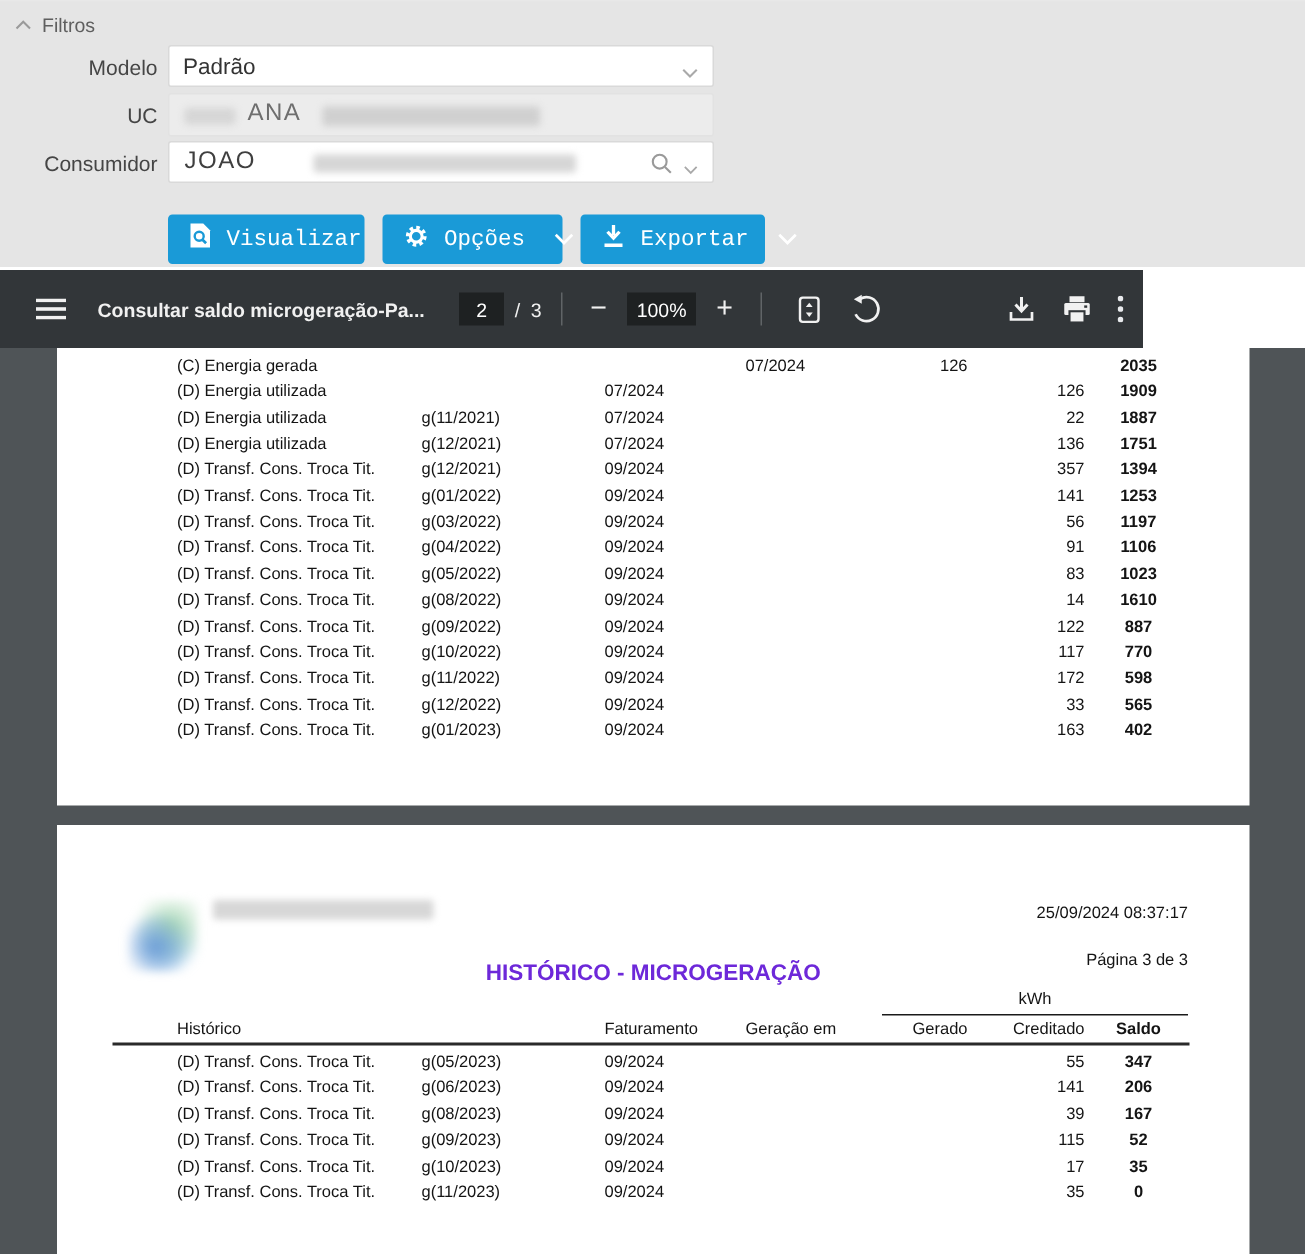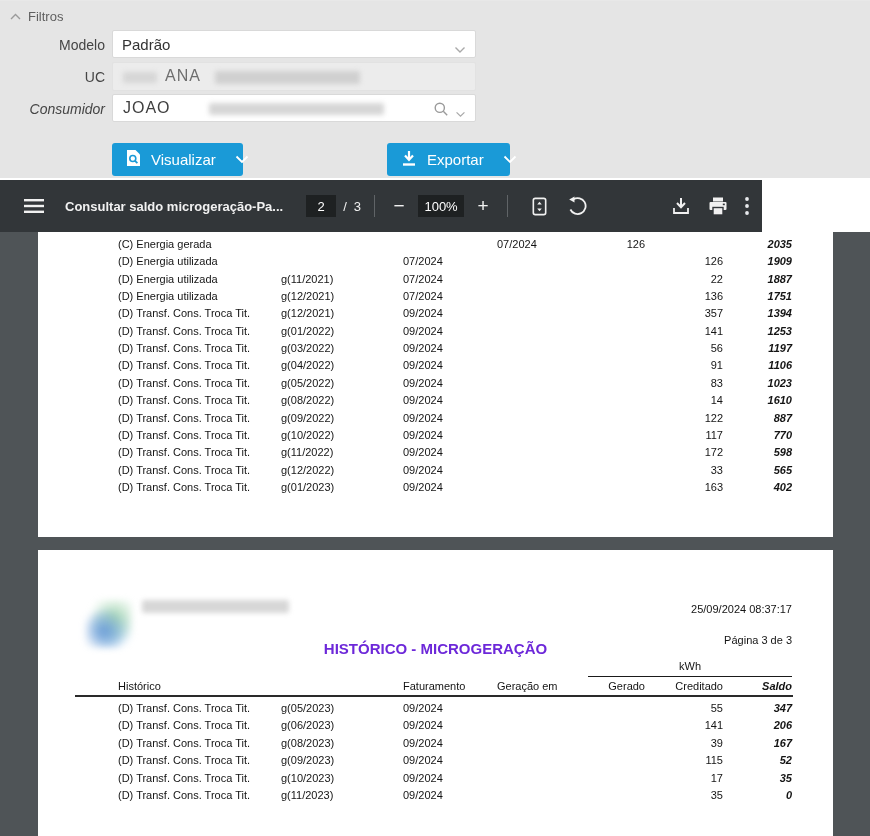--- a/index.html
+++ b/index.html
@@ -40,21 +40,21 @@
   .cons-name { position:absolute; left:10px; top:4px; font-size:16px; color:#3f3f3f; letter-spacing:1px; }
   .cons-r { position:absolute; left:96px; top:8px; width:175px; height:12px; }
   .cons-search { position:absolute; right:26px; top:6px; }
 
   
   .btn {
     position:absolute; top:142px; height:33px;
     background:#1a9ad7; border-radius:3px; color:#fff;
     display:flex; align-items:center; cursor:pointer;
   }
-  .btn .main { display:flex; align-items:center; gap:10px; padding:0 10px 0 14px; font-size:15px; }
+  .btn .main { display:flex; align-items:center; gap:10px; padding:0 10px 0 14px; font-size:15px;font-family:Liberation Mono, monospace; }
   .btn .divider { width:1px; height:21px; background:rgba(255,255,255,0.45); }
   .btn .chev { padding:0 11px 0 9px; display:flex; align-items:center; }
   .btn-visualizar { left:112px; width:131px; }
   .btn-opcoes    { left:255px; width:120px; }
   .btn-exportar  { left:387px; width:123px; }
 
   
   .pdf-toolbar {
     position:absolute; top:180px; left:0; width:762px; height:52px;
     background:#323639; color:#f1f1f1;
@@ -87,21 +87,21 @@
   .page3 { top:318px; height:286px; }
 
   .prow { position:absolute; left:0; width:761px; height:13px; font-size:11px; color:#141414; line-height:13px; }
   .pc { position:absolute; white-space:nowrap; }
   .c1 { left:80px; }
   .c2 { left:243px; }
   .c3 { left:365px; }
   .c4 { left:459px; }
   .c5 { left:540px; width:67px; text-align:right; }
   .c6 { left:618px; width:67px; text-align:right; }
-  .c7 { left:688px; width:66px; text-align:right; font-weight:bold;font-style:italic; }
+  .c7 { left:688px; width:66px; text-align:center; font-weight:bold; }
 
   .report-logo {
     position:absolute; left:47px; top:50px; width:47px; height:48px;
     background:
       radial-gradient(circle at 40% 65%, #6f9fd8 0%, rgba(111,159,216,0) 55%),
       radial-gradient(circle at 62% 38%, #a9d8b4 0%, rgba(169,216,180,0) 60%),
       radial-gradient(circle at 55% 60%, #8fc3e8 0%, rgba(143,195,232,0) 60%);
     filter:blur(3px);
   }
   .company-redact { position:absolute; left:104px; top:50px; width:147px; height:13px; background:#d7d7d7; border-radius:2px; filter:blur(2.5px); }
@@ -135,21 +135,21 @@
       </span>
     </div>
 
     <label class="flabel" style="top:68px;">UC</label>
     <div class="field uc" style="top:61px; height:29px;">
       <span class="redact uc-r1"></span>
       <span class="uc-name">ANA</span>
       <span class="redact uc-r2"></span>
     </div>
 
-    <label class="flabel" style="top:100px;font-style:italic;">Consumidor</label>
+    <label class="flabel" style="top:100px;">Consumidor</label>
     <div class="field" style="top:93px;">
       <span class="cons-name">JOAO</span>
       <span class="redact cons-r"></span>
       <span class="cons-search">
         <svg width="16" height="16" viewBox="0 0 16 16">
           <circle cx="6.8" cy="6.8" r="4.6" fill="none" stroke="#9a9a9a" stroke-width="1.4"></circle>
           <line x1="10.3" y1="10.3" x2="14.2" y2="14.2" stroke="#9a9a9a" stroke-width="1.4"></line>
         </svg>
       </span>
       <span class="chev-right">
@@ -171,20 +171,36 @@
         <span>Visualizar</span>
       </div>
       <div class="divider"></div>
       <div class="chev">
         <svg width="14" height="9" viewBox="0 0 14 9">
             <polyline points="1.5,1.5 7,7 12.5,1.5" fill="none" stroke="#fff" stroke-width="1.8"></polyline>
           </svg>
       </div>
     </div>
 
+    <div class="btn btn-opcoes">
+      <div class="main">
+        <span>
+          <svg width="17" height="17" viewBox="0 0 20 20">
+            <circle cx="10" cy="10" r="6.6" fill="none" stroke="#fff" stroke-width="3.1" stroke-dasharray="2.7 2.45"></circle>
+            <circle cx="10" cy="10" r="4.6" fill="none" stroke="#fff" stroke-width="2.4"></circle>
+          </svg>
+        </span>
+        <span>Opções</span>
+      </div>
+      <div class="chev">
+        <svg width="14" height="9" viewBox="0 0 14 9">
+            <polyline points="1.5,1.5 7,7 12.5,1.5" fill="none" stroke="#fff" stroke-width="1.8"></polyline>
+          </svg>
+      </div>
+    </div>
 
     <div class="btn btn-exportar">
       <div class="main">
         <span>
           <svg width="16" height="17" viewBox="0 0 16 17">
             <path d="M8 1 v7" stroke="#fff" stroke-width="2.2" fill="none"></path>
             <path d="M4 5.5 L8 9.8 L12 5.5" fill="none" stroke="#fff" stroke-width="2.2"></path>
             <line x1="2" y1="14.5" x2="14" y2="14.5" stroke="#fff" stroke-width="2.4"></line>
           </svg>
         </span>

